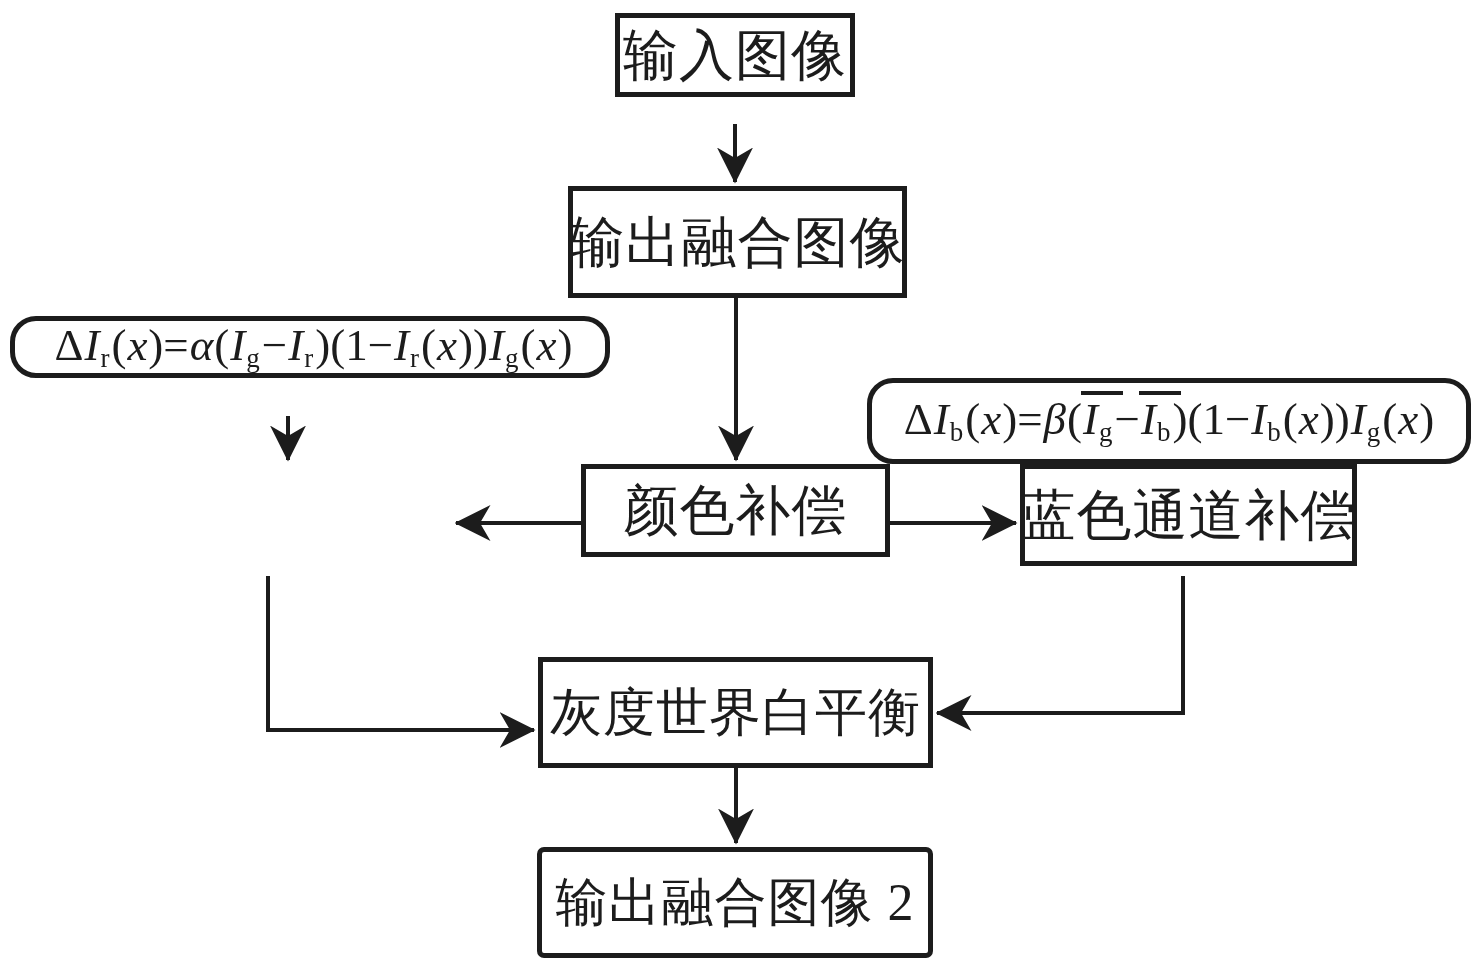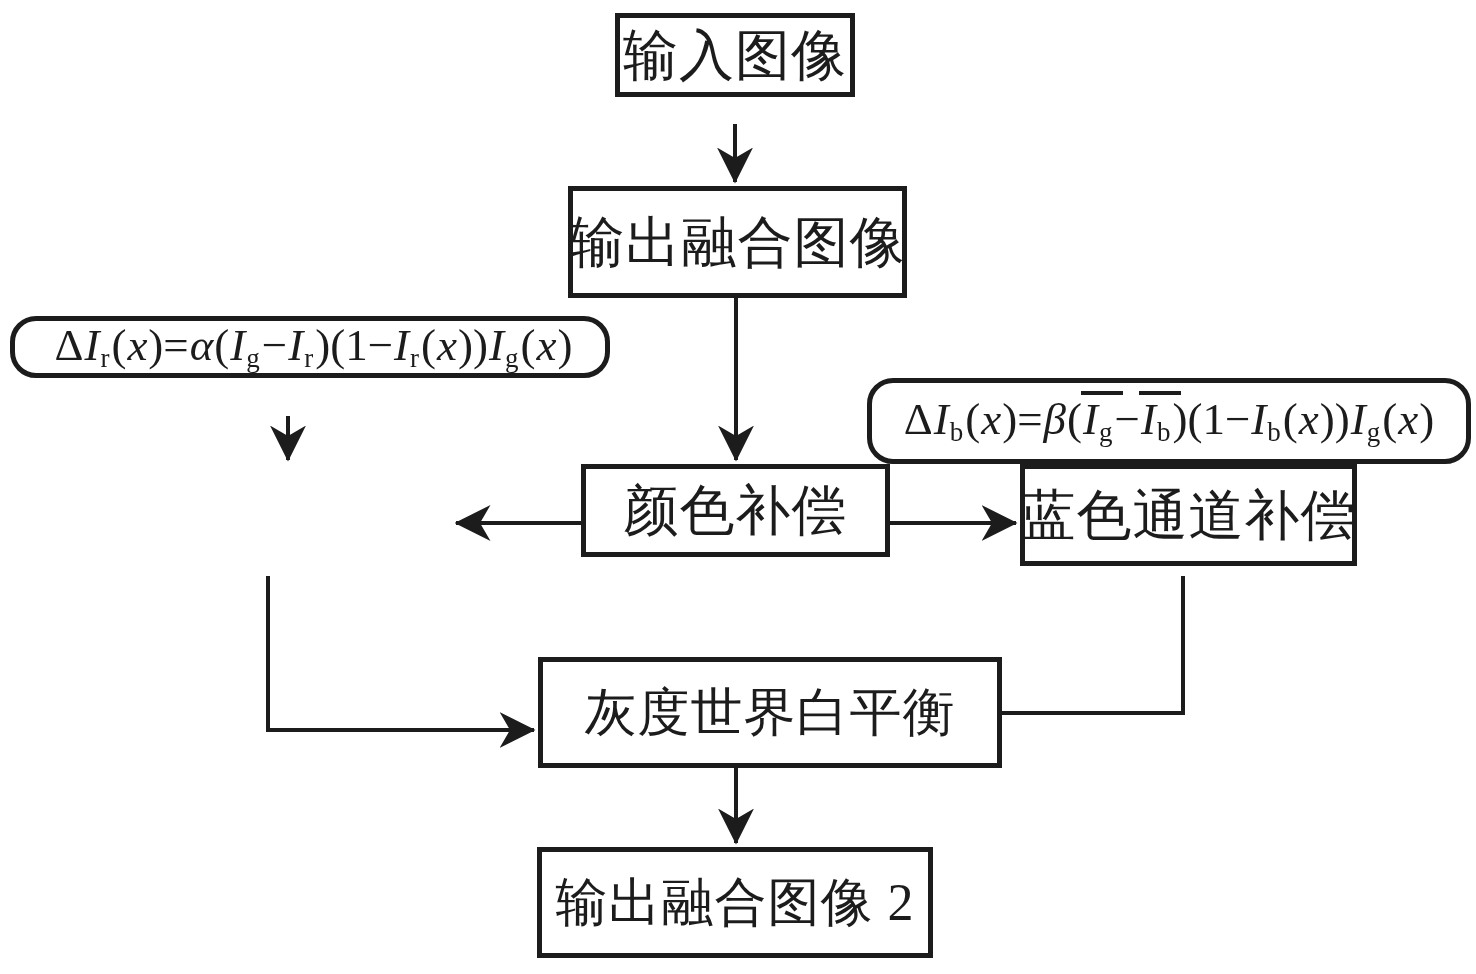--- a/index.html
+++ b/index.html
@@ -97,21 +97,21 @@
 
 
   <div class="node" style="left:581px; top:464px; width:309px; height:93px;">
     <span class="lbl">颜色补偿</span>
   </div>
 
   <div class="node" style="left:1020px; top:464px; width:337px; height:102px;">
     <span class="lbl">蓝色通道补偿</span>
   </div>
 
-  <div class="node" style="left:538px; top:657px; width:464px; height:111px;">
+  <div class="node" style="left:538px; top:657px; width:395px; height:111px;">
     <span class="lbl" style="font-size:52px;">灰度世界白平衡</span>
   </div>
 
-  <div class="node" style="left:537px; top:847px; width:396px; height:111px;">
+  <div class="node" style="left:537px; top:847px; width:396px; height:111px;border-radius:7px;">
     <span class="lbl" style="font-size:52px;">输出融合图像 2</span>
   </div>
 
 </div>
 
 </body></html>

